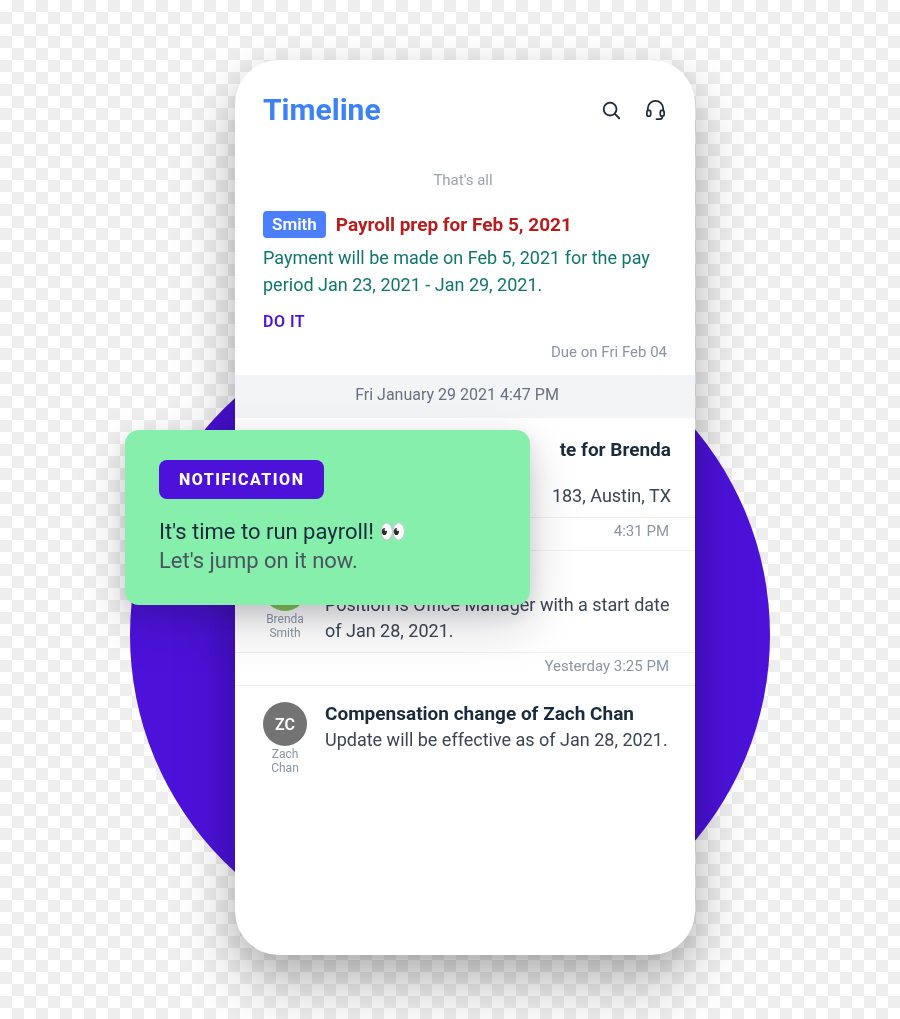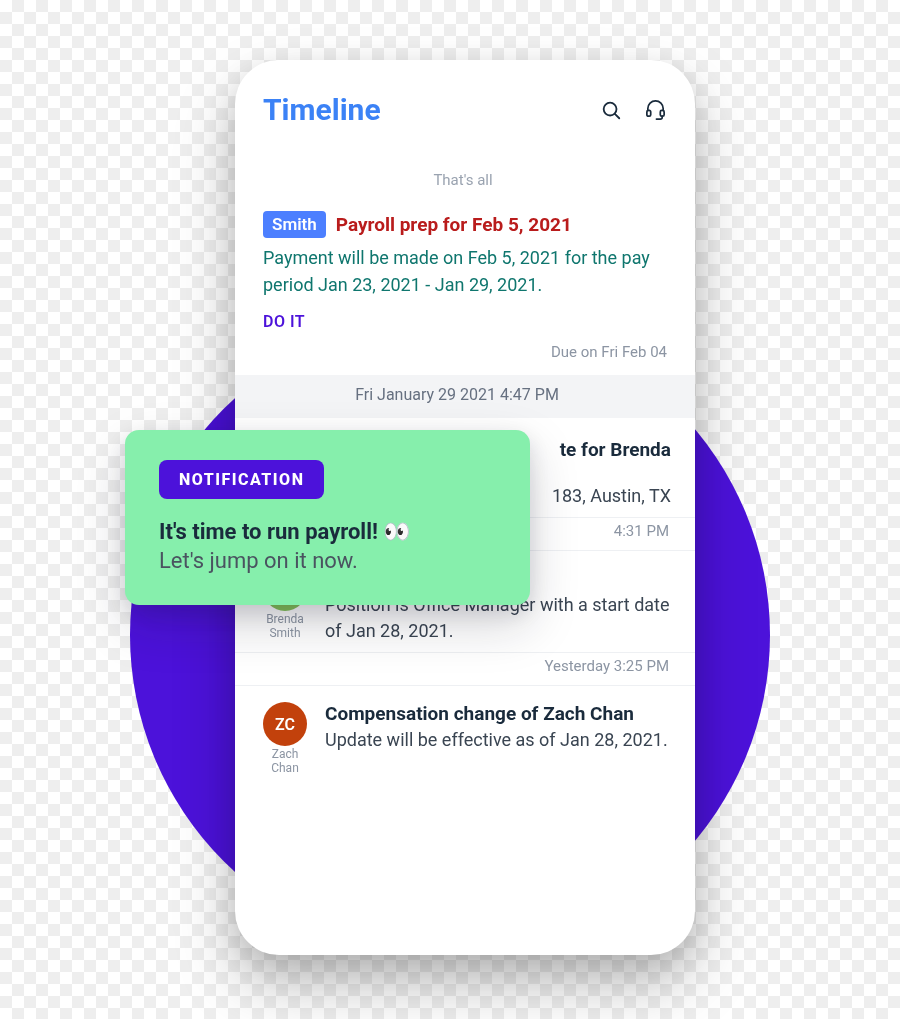--- a/index.html
+++ b/index.html
@@ -142,21 +142,21 @@
     font-weight: 600;
     font-size: 16px;
     color: #fff;
     margin: 0 auto 2px auto;
   }
   .avatar.placeholder {
     border: 2px dashed #cfd4db;
     background: #fff;
   }
   .avatar.green { background: #85c45a; }
-  .avatar.purple { background: #c2410c; text-align: center; }
+  .avatar.purple { background: #737373; text-align: center; }
   .avatar-name {
     font-size: 12px;
     color: #8c95a3;
     line-height: 1.15;
   }
   .feed-body { flex: 1; }
   .feed-title {
     font-size: 19px;
     font-weight: 700;
     color: #1a2b3c;
@@ -193,21 +193,21 @@
     color: #fff;
     font-weight: 800;
     letter-spacing: 1.5px;
     font-size: 16px;
     padding: 10px 20px;
     border-radius: 8px;
     margin-bottom: 20px;
   }
   .notif-title {
     font-size: 22px;
-    font-weight: 700;
+    font-weight: 400;
     color: #1a2b3c;
     margin-bottom: 4px;
   }
   .notif-body {
     font-size: 22px;
     color: #4a5360;
   }
 </style>
 </head>
 <body>

